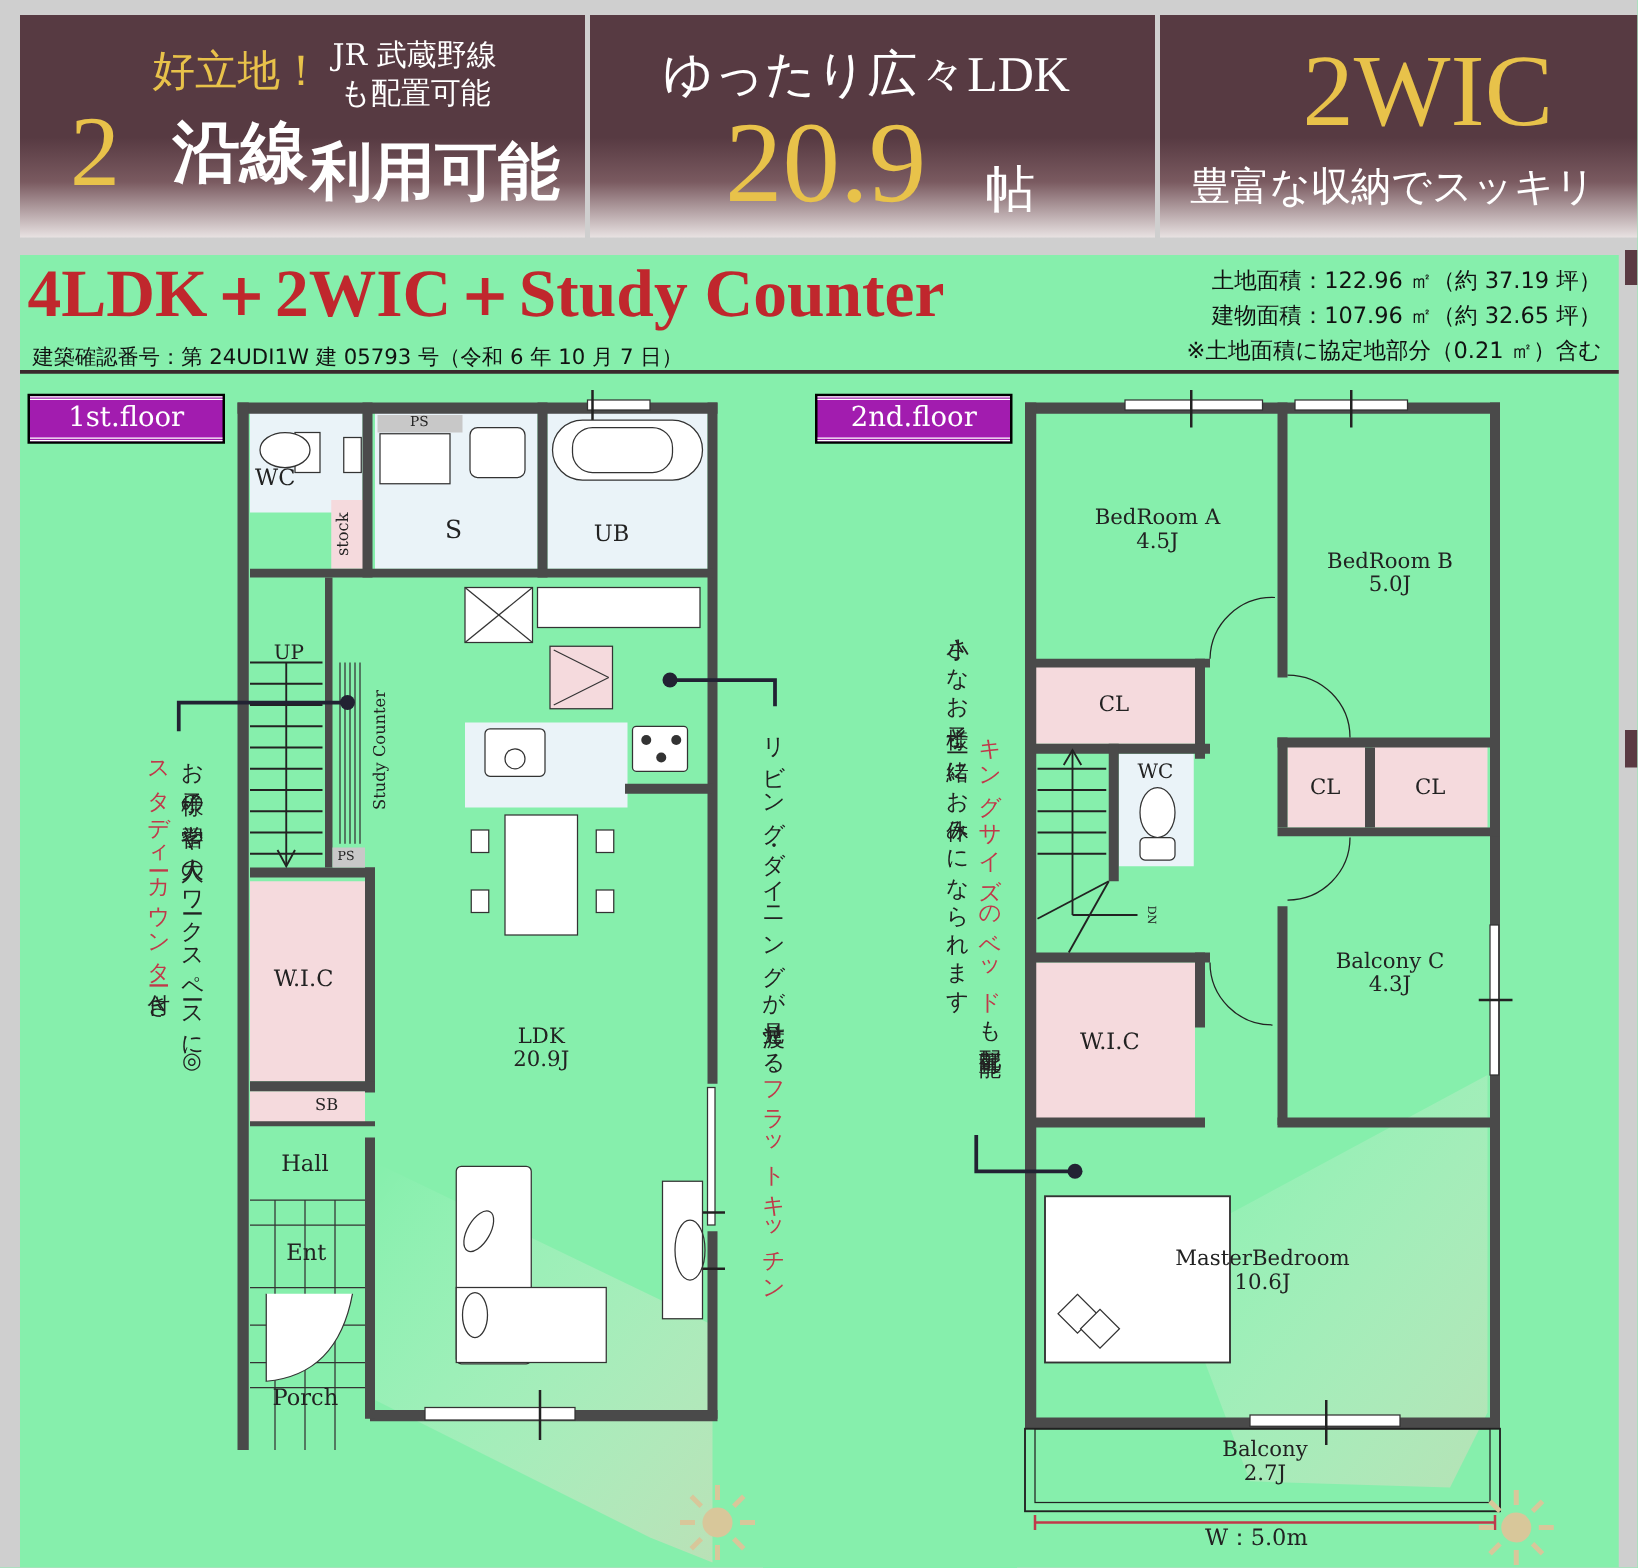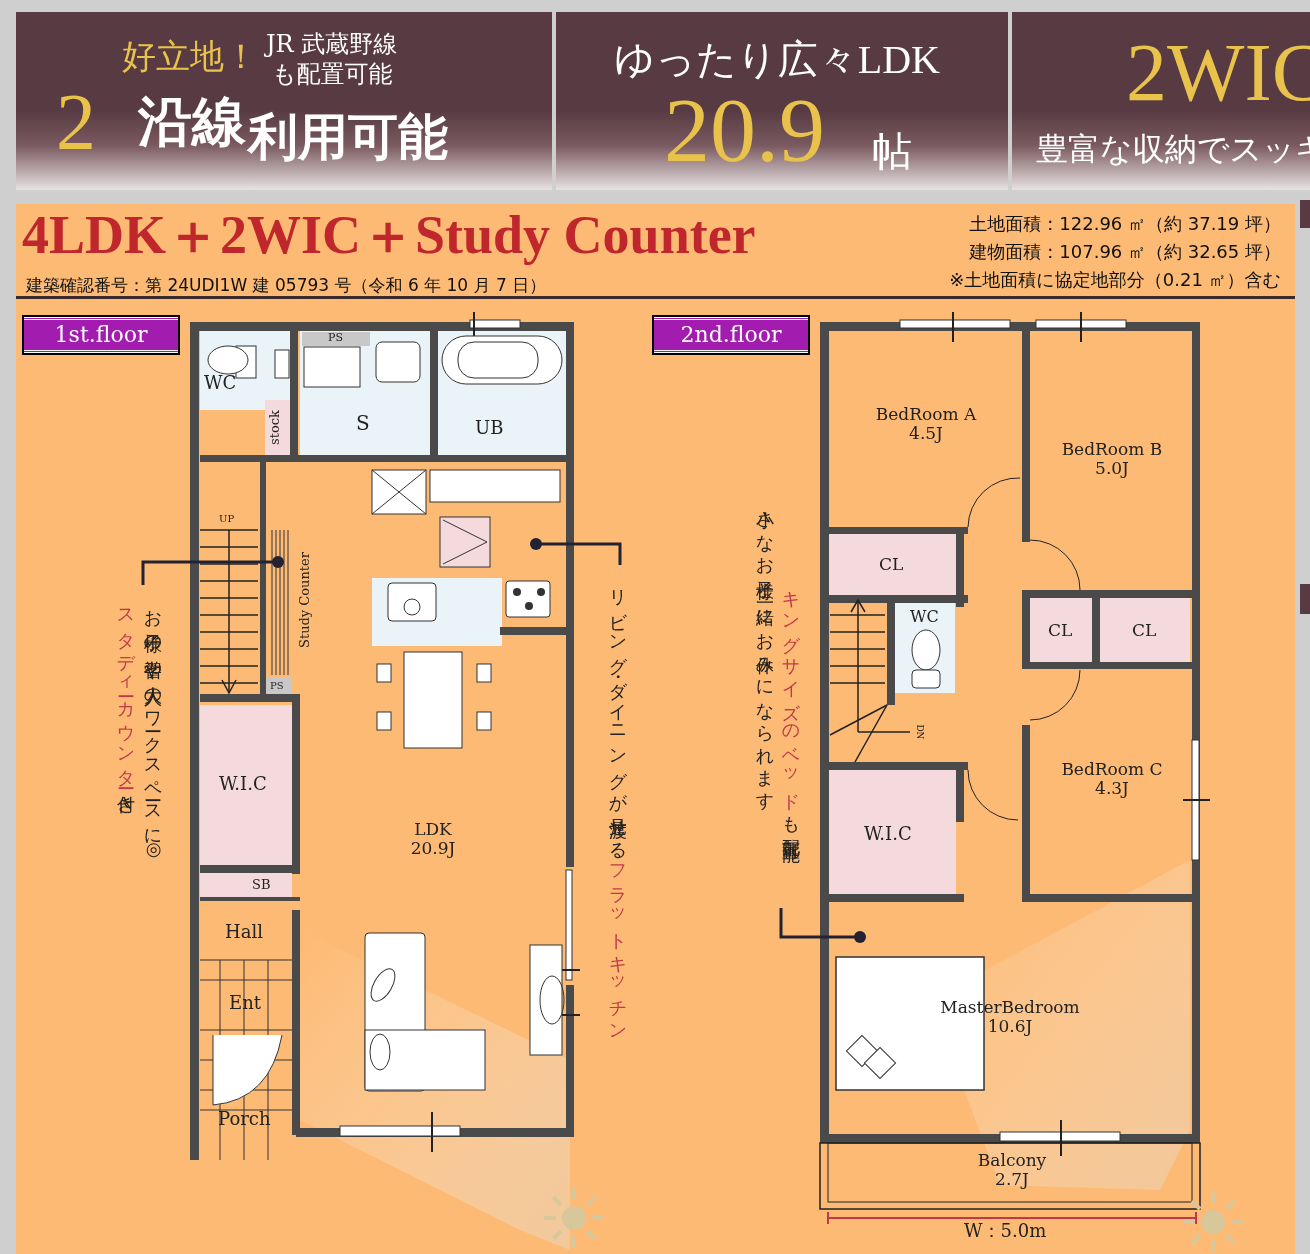--- a/index.html
+++ b/index.html
@@ -1,24 +1,24 @@
 <!DOCTYPE html>
 <html><head>
 <meta charset="utf-8">
 <style>
   html,body{margin:0;padding:0;}
   body{width:1310px;height:1254px;background:#cfcfcf;position:relative;overflow:hidden;font-family:"DejaVu Serif",serif;}
   .banner{position:absolute;top:12px;left:16px;width:1294px;height:178px;display:flex;gap:4px;}
   .panel{position:relative;height:178px;background:linear-gradient(to bottom,#573a42 0%,#573a42 55%,#7a5a60 75%,#e8e2e2 100%);color:#fff;box-sizing:border-box;}
-  .p1{width:536px;}
+  .p1{width:452px;}
   .p2{width:452px;}
   .p3{flex:1;}
   .gold{color:#e8c24a;}
   .abs{position:absolute;white-space:nowrap;}
-  .sheet{position:absolute;top:204px;left:16px;width:1279px;height:1050px;background:#fdba74;}
+  .sheet{position:absolute;top:204px;left:16px;width:1279px;height:1050px;background:#86efac;}
   .title-red{color:#c0272d;font-family:"Liberation Serif",serif;font-weight:bold;}
   .sans{font-family:"DejaVu Sans",sans-serif;}
   .hr{position:absolute;left:0;top:92px;width:1279px;height:3px;background:#3a2a2c;}
   .floor-tag{position:absolute;background:#a21caf;color:#fff;font-family:"DejaVu Serif",serif;font-size:22px;text-align:center;border-top:3px double #fff;border-bottom:3px double #fff;box-shadow:0 0 0 2px #000;}
   .lbl{position:absolute;font-family:"DejaVu Serif",serif;color:#222;text-align:center;line-height:1.1;white-space:nowrap;}
   .vtext{position:absolute;writing-mode:vertical-rl;font-family:"DejaVu Sans",sans-serif;font-size:18px;color:#222;letter-spacing:2px;line-height:1;}
   .red{color:#c0394a;}
   .side-strip{position:absolute;left:1300px;width:10px;background:#5a3a42;}
 </style>
 </head>
@@ -284,21 +284,21 @@
         <line x1="-13" y1="13" x2="-21" y2="21"></line>
     </g>
   </g>
 </svg>
 
 <div class="lbl" style="left:204px;top:373px;font-size:18px;">WC</div>
 <div class="lbl" style="left:328px;top:332px;font-size:11px;">PS</div>
 <div class="lbl" style="left:268px;top:410px;font-size:13px;writing-mode:vertical-rl;transform:rotate(180deg);">stock</div>
 <div class="lbl" style="left:356px;top:412px;font-size:20px;">S</div>
 <div class="lbl" style="left:475px;top:418px;font-size:18px;">UB</div>
-<div class="lbl" style="left:219px;top:513px;font-size:10px;">UP</div>
+<div class="lbl" style="left:219px;top:513px;font-size:16px;">UP</div>
 <div class="lbl" style="left:298px;top:552px;font-size:13px;writing-mode:vertical-rl;transform:rotate(180deg);">Study Counter</div>
 <div class="lbl" style="left:270px;top:680px;font-size:10px;">PS</div>
 <div class="lbl" style="left:219px;top:774px;font-size:18px;">W.I.C</div>
 <div class="lbl" style="left:252px;top:878px;font-size:13px;">SB</div>
 <div class="lbl" style="left:225px;top:922px;font-size:18px;">Hall</div>
 <div class="lbl" style="left:229px;top:993px;font-size:18px;">Ent</div>
 <div class="lbl" style="left:218px;top:1109px;font-size:18px;">Porch</div>
 <div class="lbl" style="left:405px;top:820px;font-size:17px;width:56px;">
   <div>LDK</div>
   <div>20.9J</div>
@@ -315,21 +315,21 @@
 <div class="lbl" style="left:1055px;top:440px;font-size:17px;width:114px;">
   <div>BedRoom B</div>
   <div>5.0J</div>
 </div>
 <div class="lbl" style="left:879px;top:555px;font-size:17px;">CL</div>
 <div class="lbl" style="left:910px;top:608px;font-size:16px;">WC</div>
 <div class="lbl" style="left:1048px;top:621px;font-size:17px;">CL</div>
 <div class="lbl" style="left:1132px;top:621px;font-size:17px;">CL</div>
 <div class="lbl" style="left:912px;top:727px;font-size:9px;transform:rotate(90deg);">DN</div>
 <div class="lbl" style="left:1055px;top:760px;font-size:17px;width:114px;">
-  <div>BedRoom C</div>
+  <div>Balcony C</div>
   <div>4.3J</div>
 </div>
 <div class="lbl" style="left:864px;top:824px;font-size:18px;">W.I.C</div>
 <div class="lbl" style="left:932px;top:998px;font-size:17px;width:156px;">
   <div>MasterBedroom</div>
   <div>10.6J</div>
 </div>
 <div class="lbl" style="left:972px;top:1151px;font-size:17px;width:80px;">
   <div>Balcony</div>
   <div>2.7J</div>

